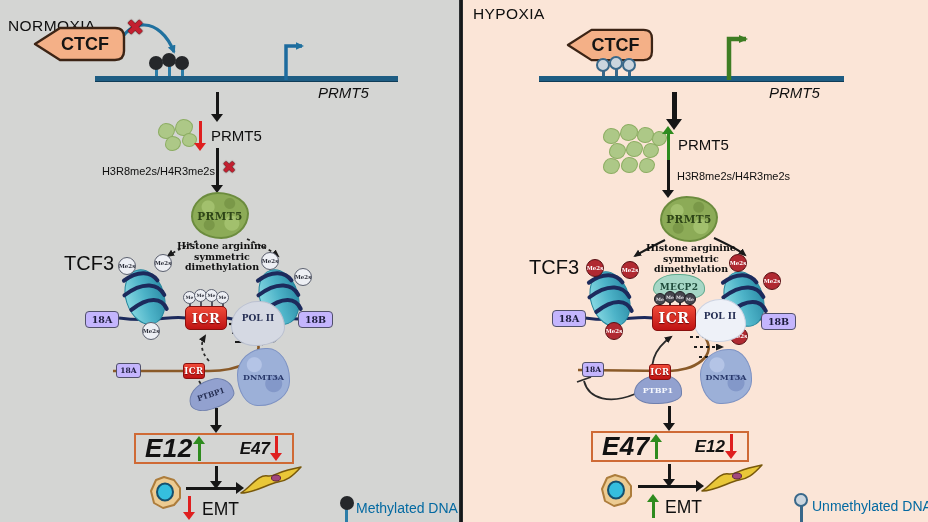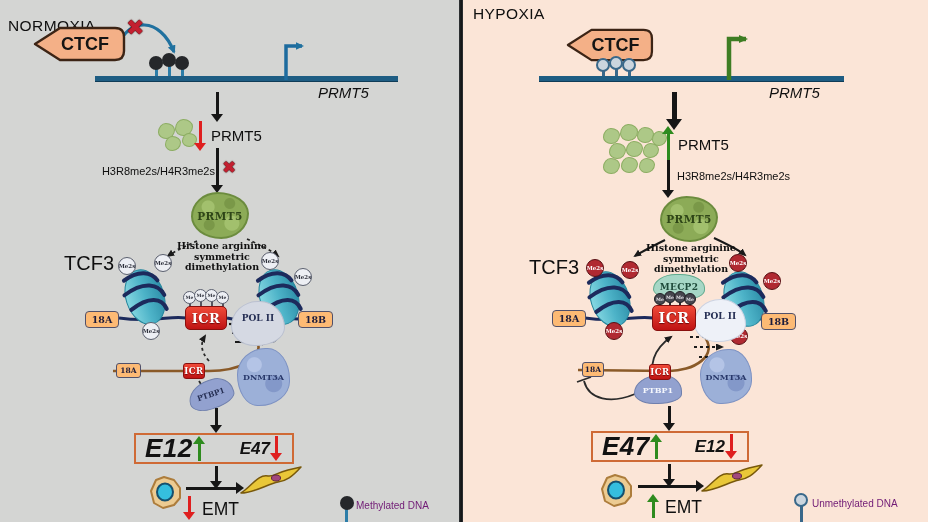--- a/index.html
+++ b/index.html
@@ -10,21 +10,21 @@
 #pL{left:0;width:460px;background:#d4d5d3}
 #pR{left:463px;width:465px;background:#fbe5d7}
 #divider{position:absolute;left:459px;top:0;width:4px;height:522px;background:linear-gradient(90deg,#34383a,#0d0f11 55%,#34383a)}
 .title{font-size:15.5px;font-weight:500;letter-spacing:.4px;color:#0f0f0f}
 .dna{height:4.5px;background:#1e5d83;box-shadow:0 1px 0 #0f3c57}
 .gene{font-style:italic;font-size:15px;color:#0f0f0f}
 .lab15{font-size:15px;color:#0f0f0f}
 .lab20{font-size:20px;color:#0f0f0f}
 .marks{font-size:11px;font-weight:500;color:#0f0f0f;white-space:nowrap}
 .emtlab{font-size:17.5px;color:#0f0f0f}
-.legendlab{font-size:10px;color:#701a75;white-space:nowrap}
+.legendlab{font-size:14px;color:#0369a1;white-space:nowrap}
 .serifb{font-family:"DejaVu Serif",serif;font-weight:bold}
 .circ{border-radius:50%}
 .head-black{background:#25272a}
 .head-open{background:#cbd5de;border:2px solid #39688a}
 .stem-teal{width:2.5px;background:#2c7da8}
 .stem-blue{width:2.5px;background:#39688a}
 .stem-gray{width:2px;background:#55555f}
 .stem-dark{width:2px;background:#2c2c31}
 .xmark{color:#c32030;font-weight:bold;text-shadow:0 0 1.5px #3c0505,0 0 1px #3c0505;font-family:"DejaVu Sans",sans-serif}
 .varr{position:absolute;color:#161616}
@@ -40,21 +40,21 @@
 .harr::after{content:"";position:absolute;top:50%;right:0;margin-top:-6.5px;border-top:6.5px solid transparent;border-bottom:6.5px solid transparent;border-left:8px solid currentColor}
 .gblob{background:#adc887;border:1.5px solid #8cad62;border-radius:46% 54% 52% 48%/58% 44% 56% 42%}
 .enzyme{background:#8cab57;border:2px solid #6c8c3e;border-radius:46% 54% 48% 52%/52% 46% 54% 48%;background-image:radial-gradient(circle at 28% 30%,#a2c06d 0 6px,transparent 7px),radial-gradient(circle at 68% 22%,#7a9848 0 5px,transparent 6px),radial-gradient(circle at 72% 68%,#a2c06d 0 7px,transparent 8px),radial-gradient(circle at 30% 72%,#7a9848 0 5px,transparent 6px);display:flex;align-items:center;justify-content:center}
 .enzyme span{font-size:10.5px;color:#2e4517;letter-spacing:.4px}
 .histone{font-size:9.5px;line-height:1.12;text-align:center;color:#101010}
 .mecirc{display:flex;align-items:center;justify-content:center;border-radius:50%}
 .me-light{background:#edeff4;border:1.1px solid #5a5f6e;color:#2c2f3a}
 .me-red{background:#b02931;border:1.4px solid #581014;color:#fff}
 .me-dark{background:#46464e;border:1px solid #202024;color:#e6e6ea}
 .f55{font-size:5.5px}.f45{font-size:4.5px}
-.exon{background:#fdba74;border:1.6px solid #50506a;border-radius:4px;color:#1c1c3c;display:flex;align-items:center;justify-content:center;font-size:9.5px}
+.exon{background:#c4b5fd;border:1.6px solid #50506a;border-radius:4px;color:#1c1c3c;display:flex;align-items:center;justify-content:center;font-size:9.5px}
 .exon.sm{font-size:7.5px;border-width:1.2px;border-radius:3px}
 .icrbox{background:linear-gradient(180deg,#f04a38,#bf1313);border:1.8px solid #88100e;border-radius:5px;color:#fff;display:flex;align-items:center;justify-content:center;letter-spacing:.5px;text-shadow:0 1px 1px #700a0a}
 .cloud{display:flex;justify-content:center;border-radius:52% 48% 55% 45%/58% 62% 42% 46%}
 .cloudL{background:#d5d9e3;border:1.5px solid #bac0d0}
 .cloudR{background:#eef1f8;border:1.5px solid #ccd3e2}
 .cloud span{font-size:9px;color:#273055;margin-top:11px}
 .dnmt{background:#9cb0d8;border:1.5px solid #7d92c3;border-radius:56% 44% 60% 40%/48% 56% 44% 56%;background-image:radial-gradient(circle at 32% 28%,#b4c4e6 0 7px,transparent 8px),radial-gradient(circle at 70% 62%,#8398c9 0 8px,transparent 9px);display:flex;align-items:center;justify-content:center}
 .dnmt span{font-size:8px;color:#28386a}
 .ptbp{background:#92a1cf;border:1.5px solid #7080ad;border-radius:58% 42% 55% 45%/68% 62% 38% 42%;display:flex;align-items:center;justify-content:center}
 .mecp{background:#a6d7c6;border:1.5px solid #61ab8f;border-radius:48% 52% 44% 56%/64% 58% 42% 46%;display:flex;align-items:center;justify-content:center}

